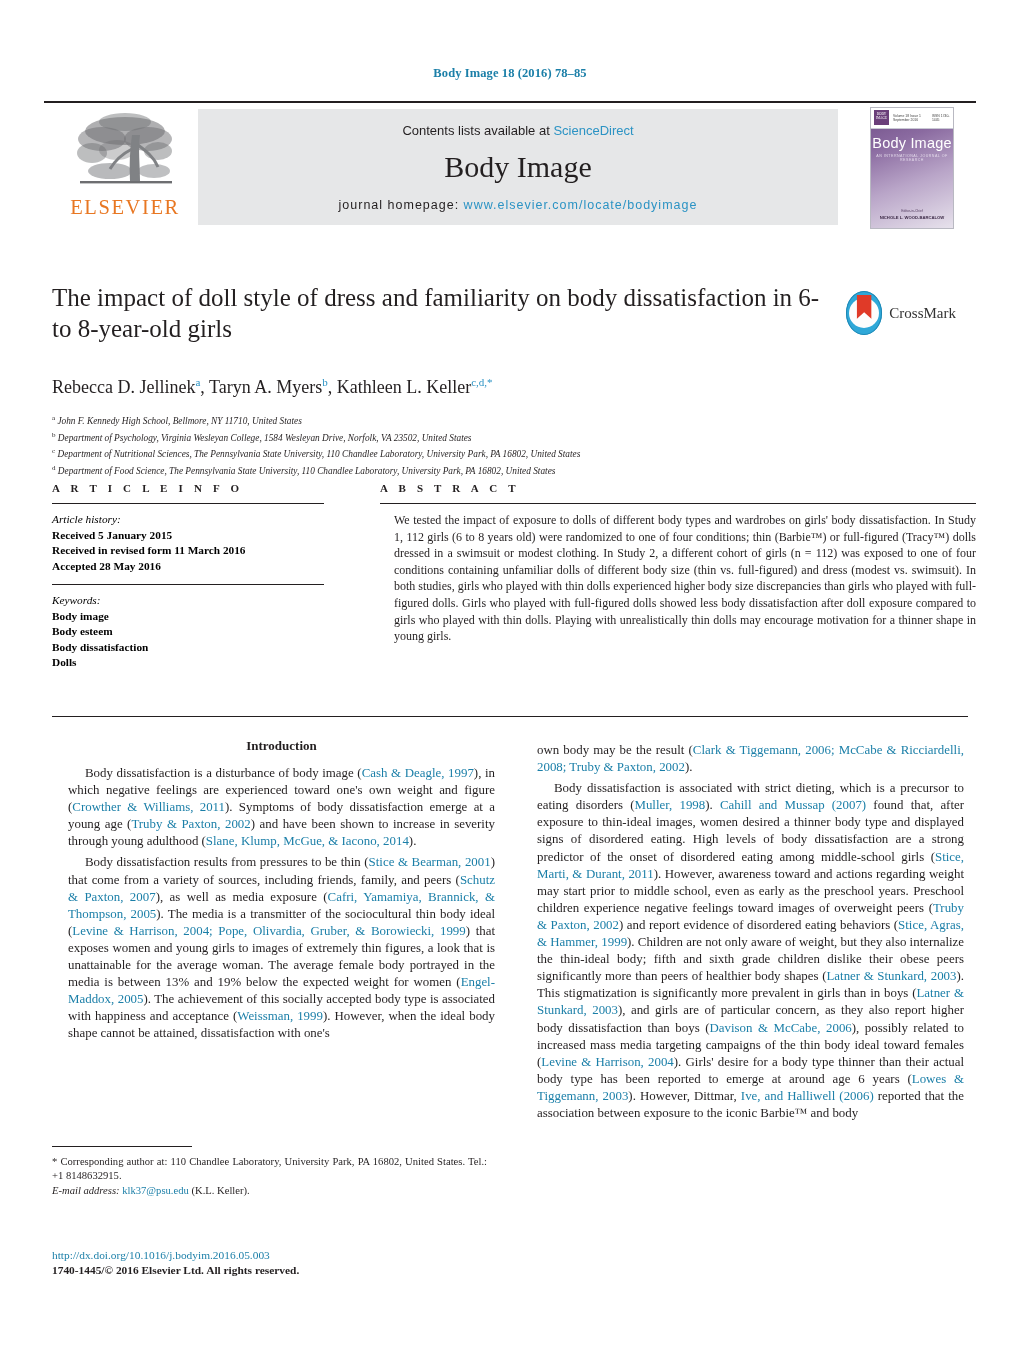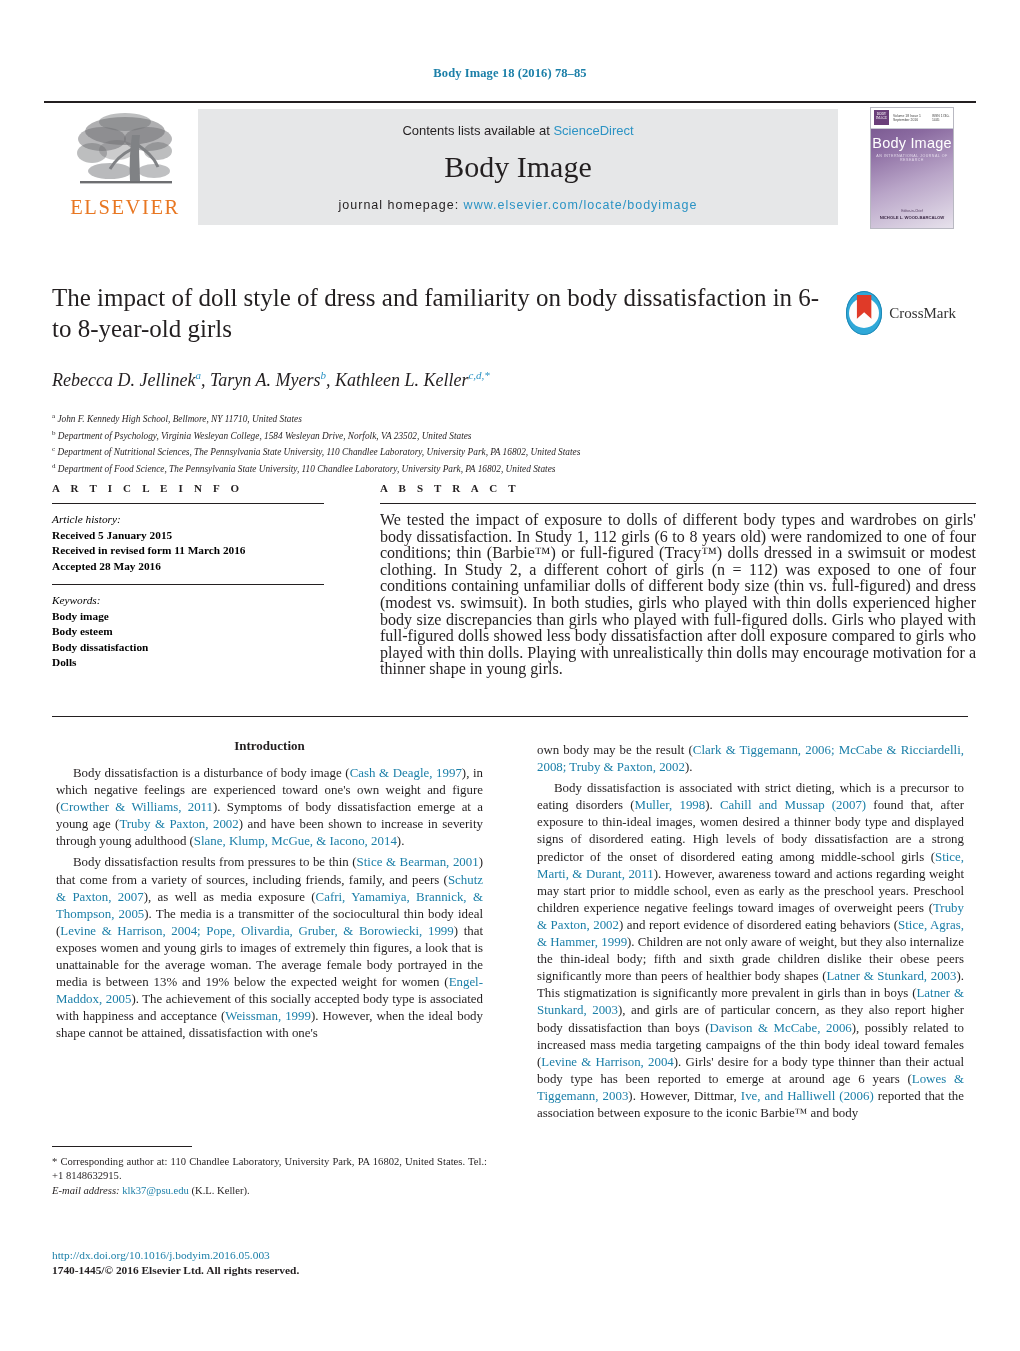--- a/index.html
+++ b/index.html
@@ -192,24 +192,23 @@
   .art-title {
     font-size: 25px;
     line-height: 31px;
     color: #231f20;
     font-family: "Liberation Serif", serif;
     margin: 0;
     font-weight: normal;
   }
   .authors {
     font-size: 18px;
-    margin-top: 16px;
-    color: #231f20;
-    line-height: 31px;
-    font-style: italic;
+    margin-top: 28px;
+    color: #231f20;
+    line-height: 21px;
   }
   .authors sup {
     color: #2b93c4;
     font-size: 11px;
   }
   .affils {
     margin-top: 14px;
   }
   .affil {
     font-size: 9.3px;
@@ -313,24 +312,25 @@
     font-size: 11.3px;
     line-height: 15.5px;
     font-weight: bold;
   }
   .kw {
     font-size: 11.3px;
     line-height: 15.5px;
     font-weight: bold;
   }
   .abstract-body {
-    font-size: 16px;
+    font-size: 12px;
     line-height: 16.6px;
     text-align: justify;
     color: #231f20;
+    margin-left: 14px;
   }
   .copyright {
     text-align: right;
     font-size: 12.4px;
     margin-top: 15px;
     font-weight: bold;
   }
 
   
   .body-rule {
@@ -345,21 +345,21 @@
     top: 738px;
     left: 52px;
     width: 916px;
     height: 400px;
   }
   .bcol {
     position: absolute;
     top: 0;
     width: 435px;
   }
-  .bcol.left { left: 0; }
+  .bcol.left { left: 12px; }
   .bcol.right { left: 481px; }
   .body-head {
     text-align: center;
     font-weight: bold;
     font-size: 13px;
     margin-bottom: 11px;
     color: #231f20;
   }
   .para {
     font-size: 12.9px;

